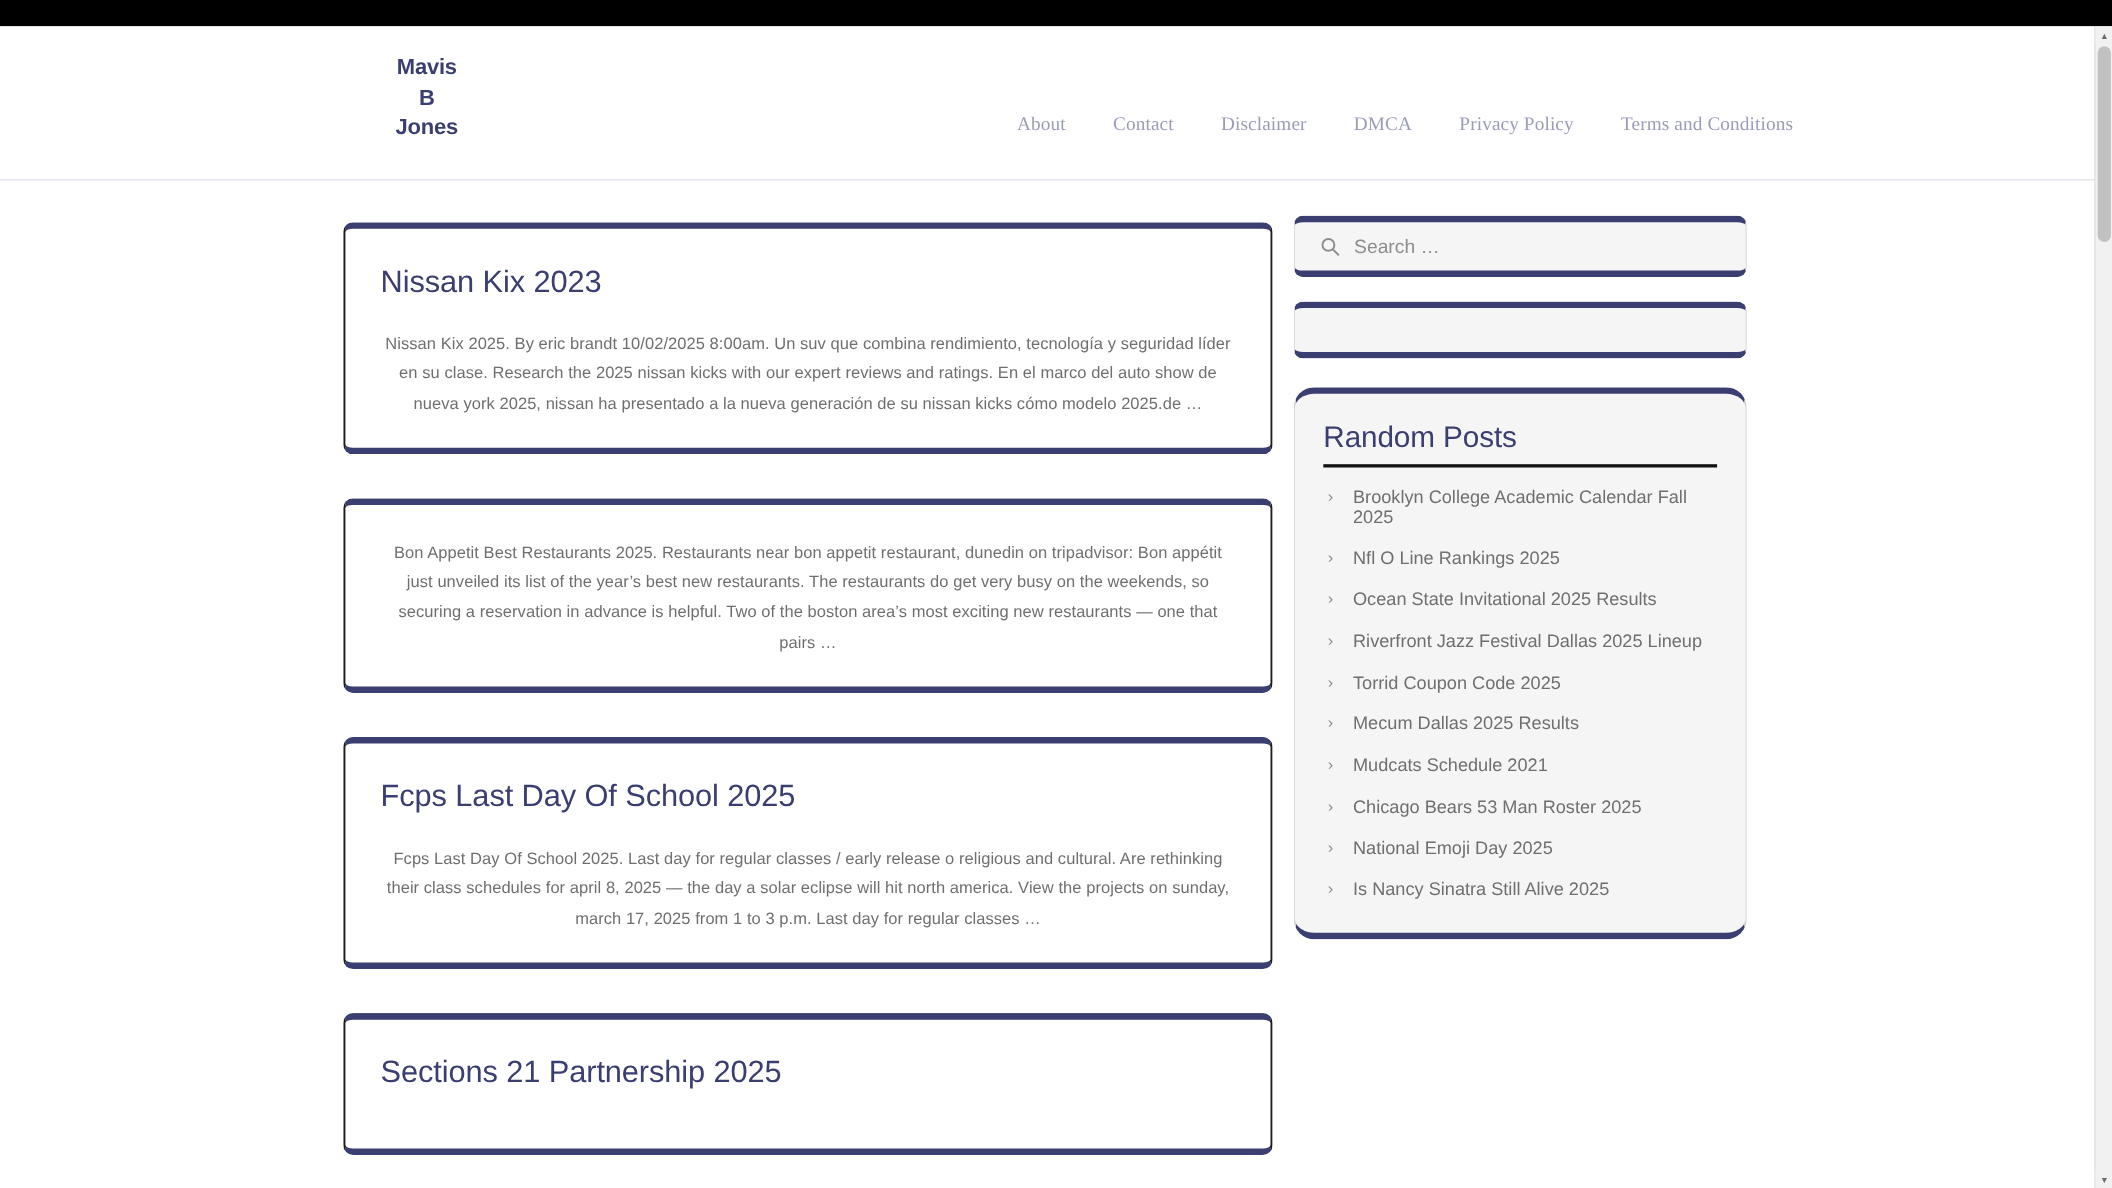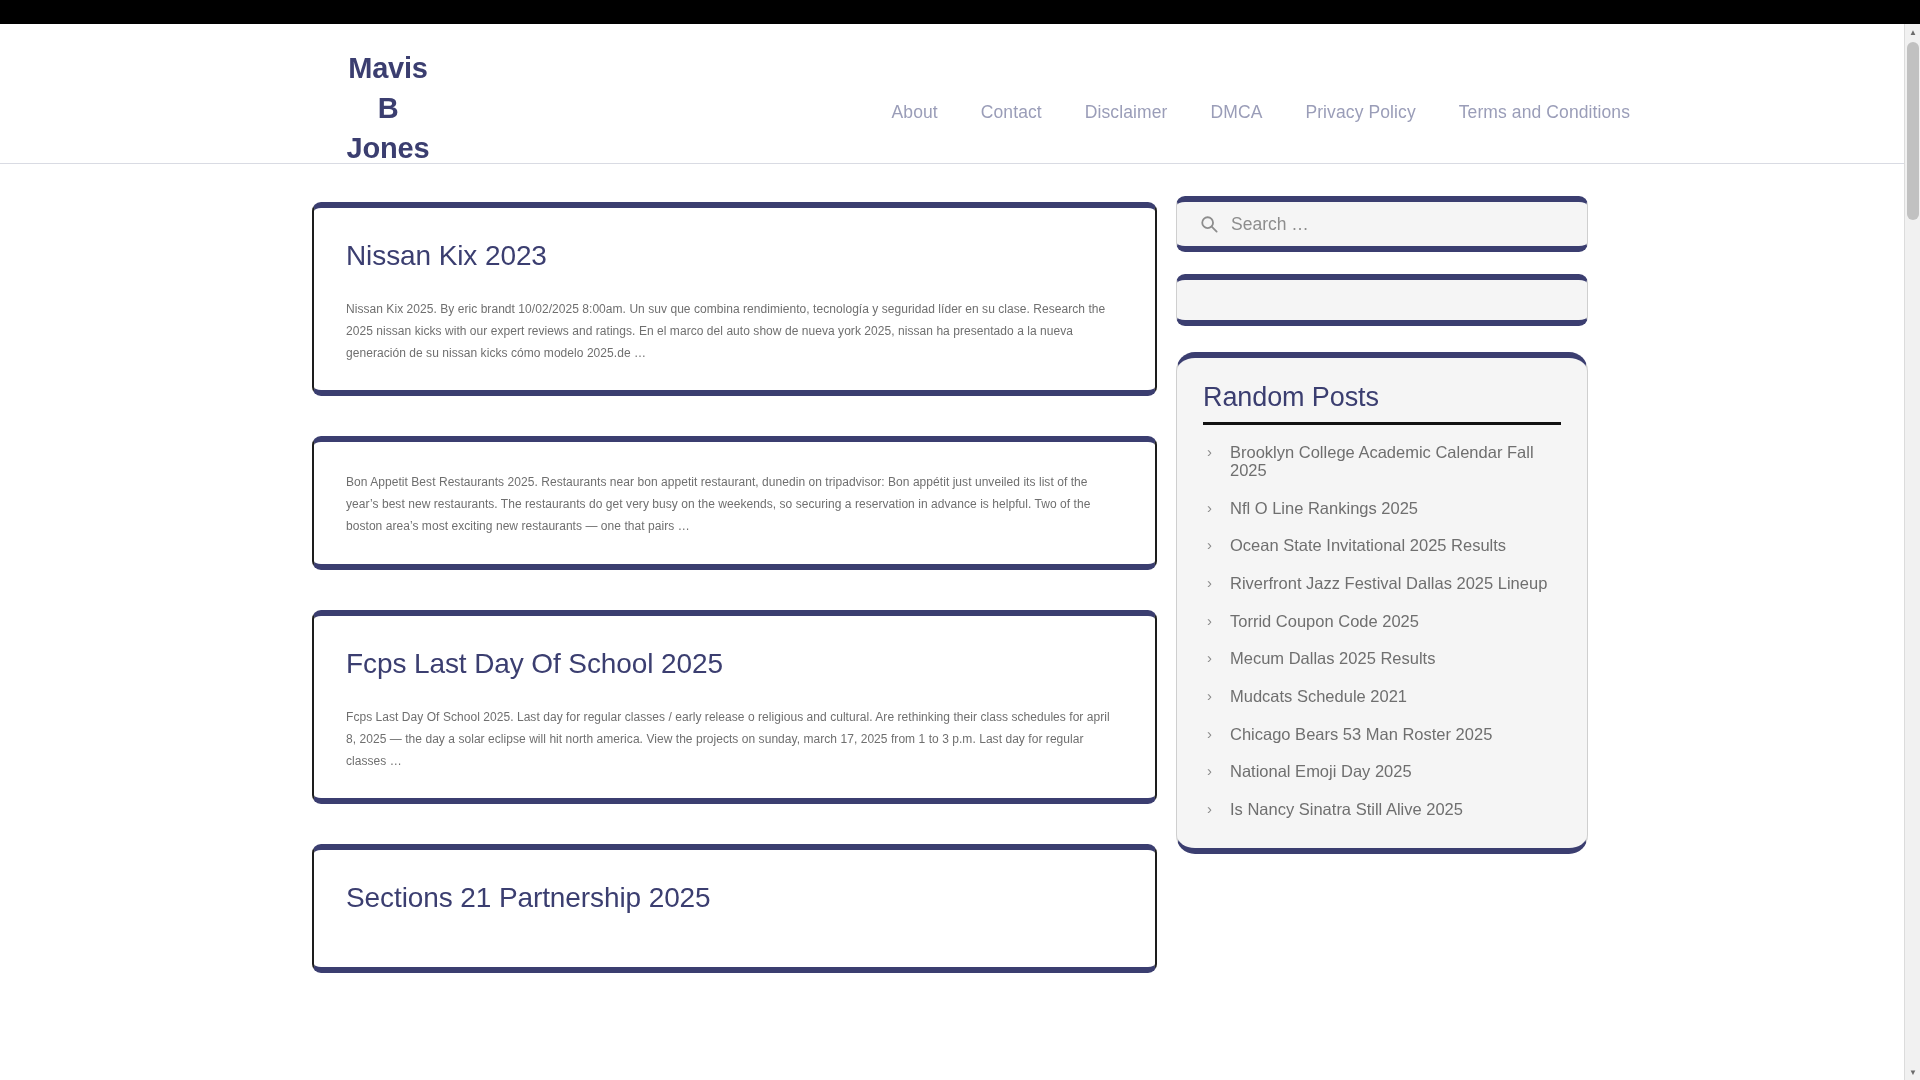--- a/index.html
+++ b/index.html
@@ -43,35 +43,36 @@
     border-bottom: 1px solid #d9dbe3;
     background: #fff;
   }
 
   .site-title {
     position: absolute;
     left: 300px;
     top: 24px;
     width: 176px;
     text-align: center;
-    font-size: 29px;
+    font-size: 20px;
     font-weight: bold;
     line-height: 1.38;
     color: #3b3e70;
     letter-spacing: -0.2px;
   }
 
   .main-nav {
     position: absolute;
     right: 274px;
     top: 78px;
     display: flex;
     align-items: center;
     gap: 43px;
     white-space: nowrap;
+    font-family: Liberation Serif, serif;
   }
 
   .nav-link {
     font-size: 17.5px;
     color: #9a9db8;
     text-decoration: none;
     letter-spacing: 0.1px;
     cursor: pointer;
   }
 
@@ -114,24 +115,25 @@
     font-size: 28px;
     font-weight: normal;
     color: #3b3e70;
     line-height: 1.25;
     margin-bottom: 26px;
     letter-spacing: -0.1px;
     cursor: pointer;
   }
 
   .post-excerpt {
-    font-size: 12px;
+    font-size: 15px;
     color: #6f6f6f;
     line-height: 1.82;
     letter-spacing: 0.05px;
+    text-align: center;
   }
 
   
   .search-widget {
     position: relative;
     background: #f5f5f5;
     border-top: 6px solid #3b3e70;
     border-bottom: 6px solid #3b3e70;
     border-left: 1px solid #cfcfcf;
     border-right: 1px solid #cfcfcf;

